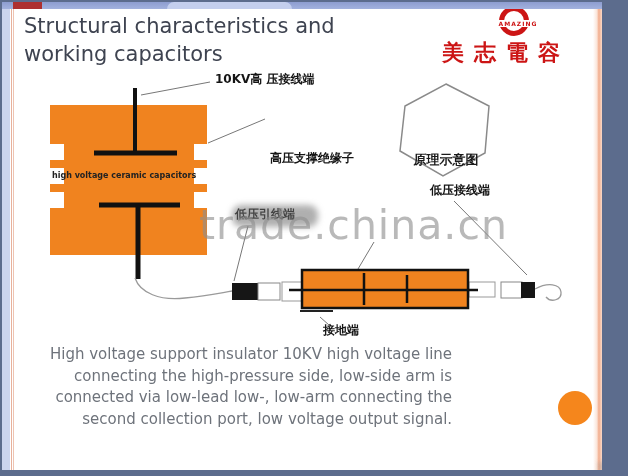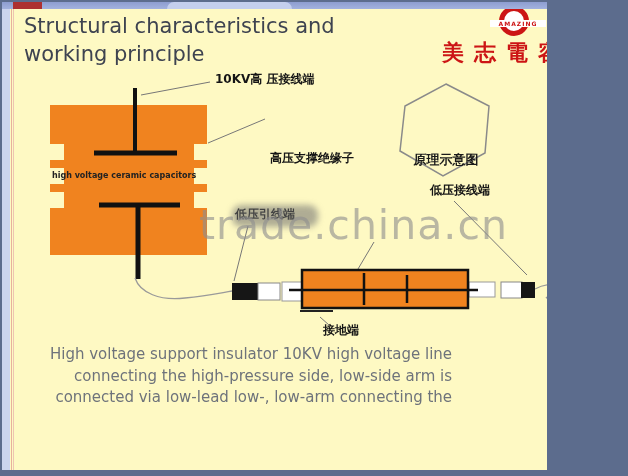--- a/index.html
+++ b/index.html
@@ -1,18 +1,18 @@
 <!DOCTYPE html>
 <html><head>
 <meta charset="utf-8">
 <style>
   html,body{margin:0;padding:0;}
   body{font-family:"DejaVu Sans","Liberation Sans",sans-serif;}
   .stage{position:relative;width:628px;height:476px;background:#5c6c8d;overflow:hidden;}
-  .slide{position:absolute;left:2px;top:2px;width:498px;height:468px;background:#fef9c3;overflow:hidden;padding-left:47px;}
+  .slide{position:absolute;left:2px;top:2px;width:600px;height:468px;background:#ffffff;overflow:hidden;}
   .topbar{position:absolute;left:0;top:0;width:100%;height:7px;background:linear-gradient(180deg,#8d9dd0,#a3b2de);z-index:6;}
   .topbar-red{position:absolute;left:11px;top:0;width:29px;height:7px;background:#ad3030;}
   .topbar-tab{position:absolute;left:165px;top:0;width:125px;height:7px;background:#c4cfee;border-radius:8px 8px 0 0;}
   .left-strip{position:absolute;left:0;top:0;bottom:0;width:8px;background:#cbd4ee;z-index:5;}
   .salmon-line-a{position:absolute;left:9px;top:0;bottom:0;width:1px;background:#e7b19c;z-index:5;}
   .salmon-line-b{position:absolute;left:11px;top:0;bottom:0;width:1px;background:#eec4b2;z-index:5;}
   .right-stripes{position:absolute;left:591px;top:0;bottom:0;width:28px;z-index:5;
     background:linear-gradient(90deg,#ffffff 0%,#fbe4d8 14%,#f2ad8d 21%,#fbe0d2 34%,#f6c4aa 52%,#fbe0d2 68%,#ec9d7b 86%,#e78f6c 100%);}
   .title{position:absolute;left:22px;top:10px;z-index:2;color:#3e4350;font-size:21px;line-height:28px;}
   .logo{position:absolute;left:497px;top:4px;width:30px;height:30px;border:5px solid #cc1515;border-radius:50%;box-sizing:border-box;background:#fff;z-index:2;}
@@ -38,21 +38,21 @@
     <div class="salmon-line-a"></div>
     <div class="salmon-line-b"></div>
     <div class="right-stripes"></div>
     <div class="topbar">
       <div class="topbar-red"></div>
       <div class="topbar-tab"></div>
     </div>
 
     <div class="title">
       <div>Structural characteristics and</div>
-      <div>working principle</div>
+      <div>working capacitors</div>
     </div>
 
     <div class="logo">
       <div class="logo-text">AMAZING</div>
     </div>
     <div class="brand-cn">美志電容</div>
 
     <svg class="diagram-svg" width="628" height="476" viewBox="0 0 628 476">
 
       <polygon points="48,103 205,103 205,142 192,142 192,158 205,158 205,166 192,166 192,182 205,182 205,190 192,190 192,206 205,206 205,253 48,253 48,206 62,206 62,190 48,190 48,182 62,182 62,166 48,166 48,158 62,158 62,142 48,142" fill="#f0831f"></polygon>
@@ -96,18 +96,19 @@
     <div class="hex-label">原理示意图</div>
 
     <div class="smudge"></div>
     <div class="watermark">trade.china.cn</div>
     <div class="corner-smudge"></div>
 
     <div class="paragraph">
       <div>High voltage support insulator 10KV high voltage line</div>
       <div>connecting the high-pressure side, low-side arm is</div>
       <div>connected via low-lead low-, low-arm connecting the</div>
+      <div>second collection port, low voltage output signal.</div>
     </div>
 
     <div class="orange-dot"></div>
 
   </div>
 </div>
 
 </body></html>

